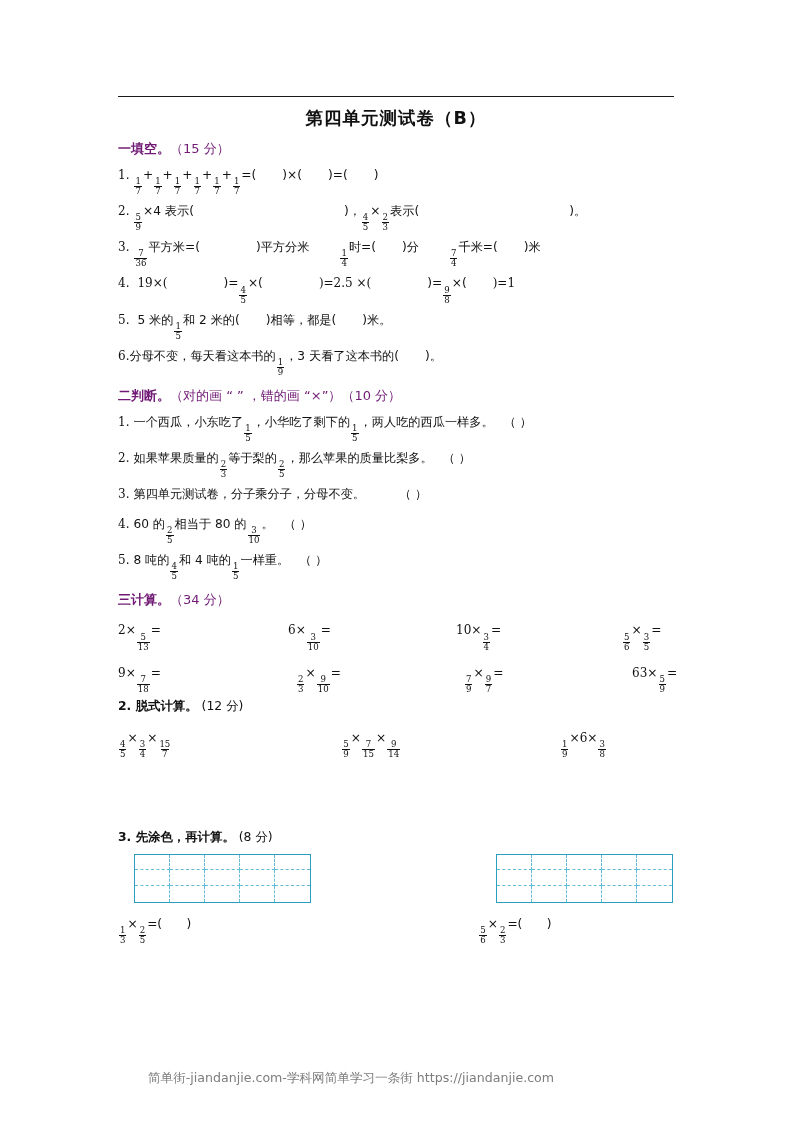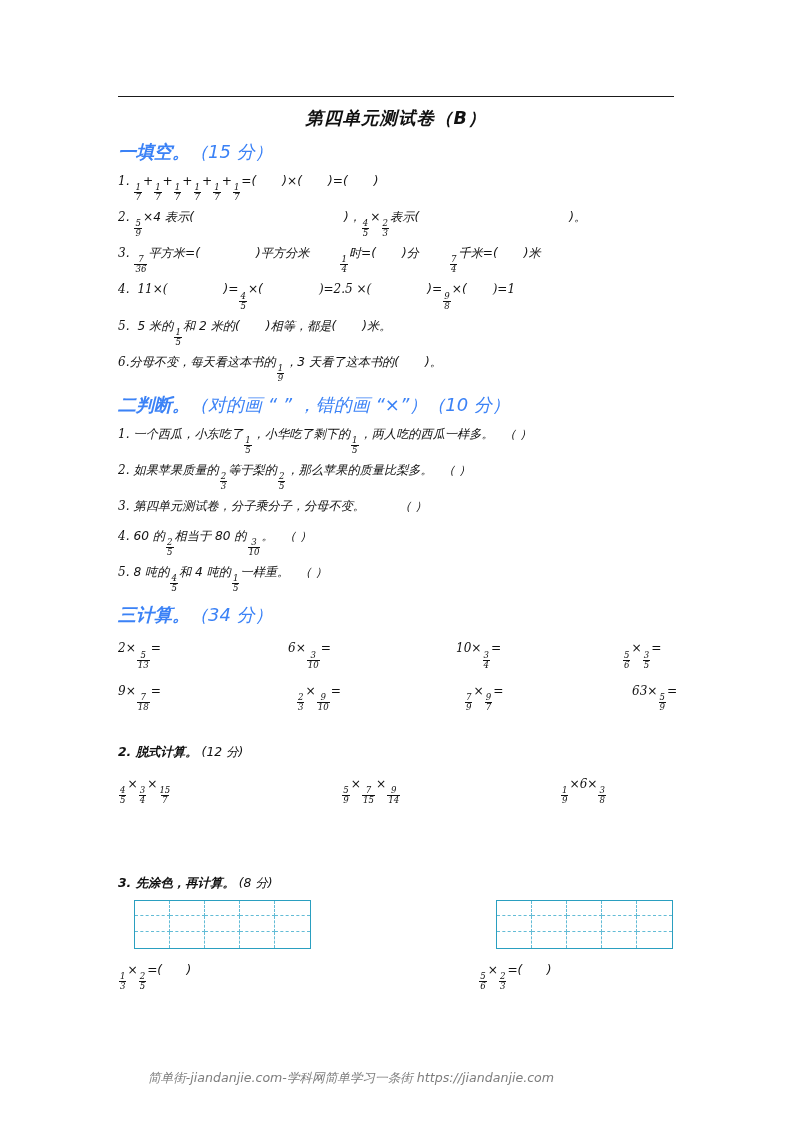--- a/index.html
+++ b/index.html
@@ -2,32 +2,32 @@
 <html><head>
 <meta charset="utf-8">
 <style>
   html,body{margin:0;padding:0;}
   body{
     width:793px;height:1122px;background:#fff;
     font-family:"DejaVu Sans","Liberation Sans",sans-serif;
     color:#111;
     -webkit-font-smoothing:antialiased;
   }
-  .page{position:relative;width:714px;height:1122px;overflow:hidden;font-style:italic;}
+  .page{position:relative;width:714px;height:1122px;overflow:hidden;}
   .sheet{position:absolute;left:118px;top:96px;width:556px;}
 
   .rule{border-top:1.4px solid #1a1a1a;width:556px;height:0;margin:0;}
 
   .title{
     text-align:center;font-size:17.5px;font-weight:700;
     letter-spacing:1px;margin:9px 0 4px 0;color:#111;
   }
 
   .sec-head{
-    font-size:18px;font-weight:700;margin:10px 0 2px 0;color:#3b82f6;
+    font-size:13px;font-weight:700;margin:10px 0 2px 0;color:#701a75;
   }
   .sec-head .pts{font-weight:400;}
 
   .sub-head{font-size:12.4px;font-weight:700;margin:8px 0 2px 0;}
   .sub-head .pts{font-weight:400;}
 
   .q{font-size:12.2px;line-height:30px;white-space:nowrap;margin:0;}
 
   .num{font-family:"DejaVu Serif","Liberation Serif",serif;font-size:12px;}
 
@@ -131,21 +131,21 @@
         </span><span>平方米=(</span><span class="gap-m"></span><span>)平方分米</span><span class="sp30"></span><span class="fr">
           <span class="n">1</span>
           <span class="d">4</span>
         </span><span>时=(</span><span class="gap-s"></span><span>)分</span><span class="sp30"></span><span class="fr">
           <span class="n">7</span>
           <span class="d">4</span>
         </span><span>千米=(</span><span class="gap-s"></span><span>)米</span>
     </div>
 
     <div class="q">
-      <span class="num">4.</span><span class="sp8"></span><span class="num">11×(</span><span class="gap-m"></span><span>)=</span><span class="fr">
+      <span class="num">4.</span><span class="sp8"></span><span class="num">19×(</span><span class="gap-m"></span><span>)=</span><span class="fr">
           <span class="n">4</span>
           <span class="d">5</span>
         </span><span>×(</span><span class="gap-m"></span><span class="num">)=2.5 ×(</span><span class="gap-m"></span><span>)=</span><span class="fr">
           <span class="n">9</span>
           <span class="d">8</span>
         </span><span>×(</span><span class="gap-s"></span><span class="num">)=1</span>
     </div>
 
     <div class="q">
       <span class="num">5.</span><span class="sp8"></span><span>5 米的</span><span class="fr">
@@ -241,21 +241,21 @@
           </span><span>×</span><span class="fr">
             <span class="n">9</span>
             <span class="d">7</span>
           </span><span>=</span></div>
         <div class="cell" style="width: 60px;"><span class="num">63</span><span>×</span><span class="fr">
             <span class="n">5</span>
             <span class="d">9</span>
           </span><span>=</span></div>
       </div>
 
-    <div class="sub-head" style="margin-top:32px">
+    <div class="sub-head" style="margin-top:4px">
       <span>2. 脱式计算。</span><span class="sp4"></span><span class="pts">(12 分)</span>
     </div>
 
     <div class="tuo-row" id="tuo-row">
         <div style="width: 235px;"><span class="fr">
             <span class="n">4</span>
             <span class="d">5</span>
           </span><span>×</span><span class="fr">
             <span class="n">3</span>
             <span class="d">4</span>

